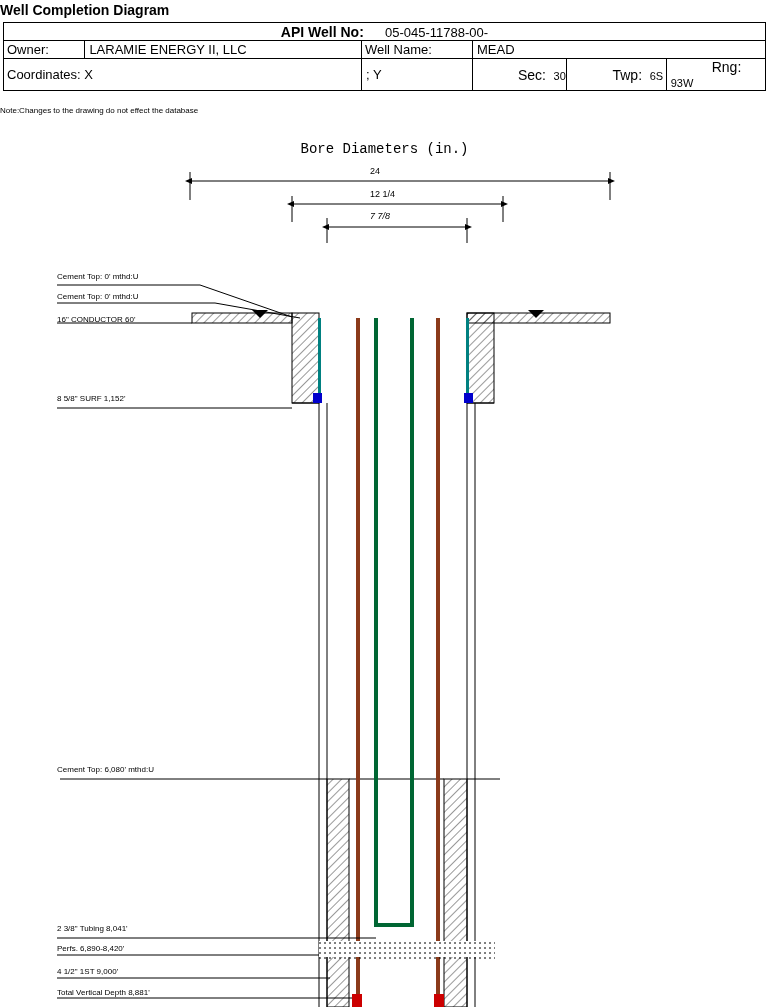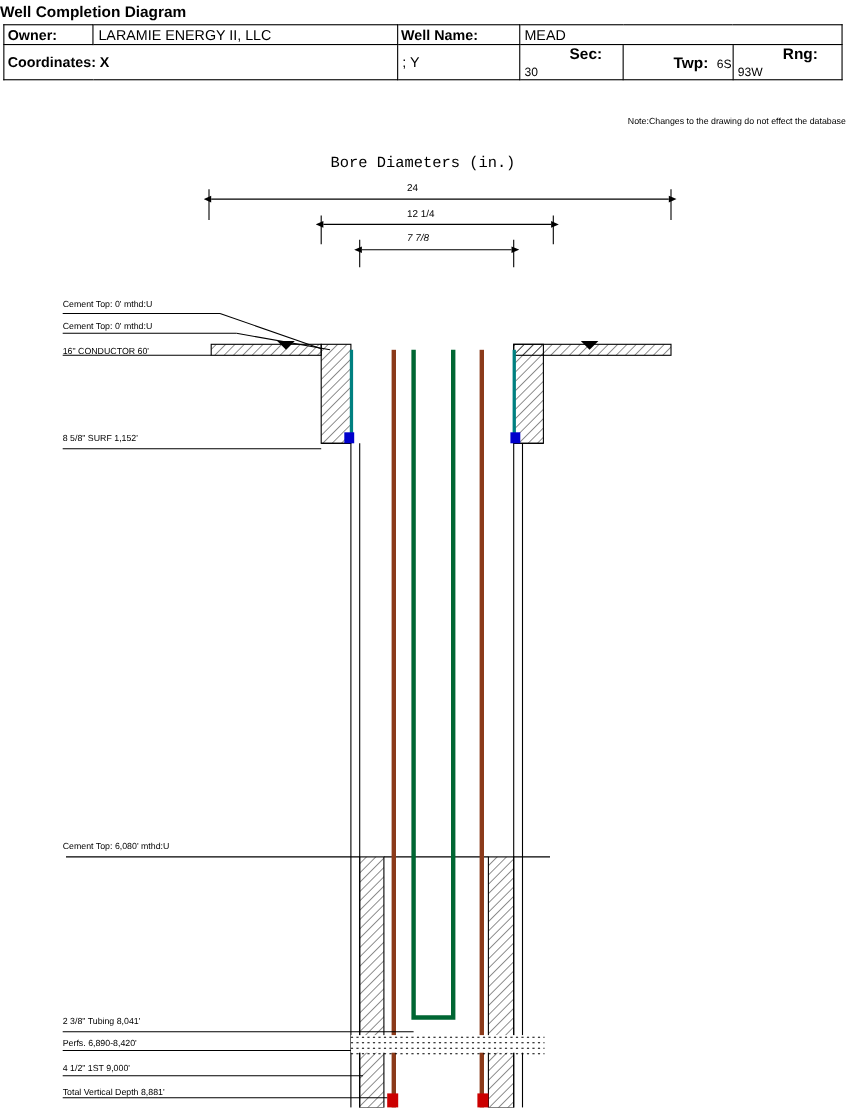--- a/index.html
+++ b/index.html
@@ -5,27 +5,27 @@
   html,body{margin:0;padding:0;background:#ffffff;}
   body{width:769px;height:1007px;position:relative;font-family:"Liberation Sans",sans-serif;color:#000;}
 
   
   .page-title{
     position:absolute;left:0;top:2px;width:769px;text-align:left;
     font-size:14px;font-weight:bold;
   }
   .hdr-table{position:absolute;left:3px;top:22px;width:763px;border-collapse:collapse;}
   .hdr-table td{border:1px solid #000;padding:0;height:17px;font-size:13px;vertical-align:middle;}
-  .lbl{font-weight:bold;font-size:14px;padding-left:3px !important;white-space:nowrap;margin-left:42px;}
+  .lbl{font-weight:normal;font-size:14px;padding-left:3px !important;white-space:nowrap;margin-left:42px;}
   .val{font-size:11px;padding-left:4px !important;white-space:nowrap;}
   .api-row td{text-align:center;}
   .api-lbl{font-weight:bold;font-size:14px;}
   .api-val{font-size:13px;}
   .note{
-    position:absolute;left:0;top:106px;width:769px;text-align:right;
+    position:absolute;left:0;top:106px;width:769px;text-align:left;
     font-size:8px;
   }
 
   
   .bore-title{
     position:absolute;left:0;top:141px;width:769px;text-align:center;
     font-size:14px;
     font-family:Liberation Mono, monospace;
   }
   .dimnum{position:absolute;font-size:9px;}
@@ -33,20 +33,27 @@
   svg{display:block;}
   .diagram{position:absolute;left:0;top:0;width:769px;height:1007px;}
 </style>
 </head>
 <body>
 
 <div class="page-title">Well Completion Diagram</div>
 
 <table class="hdr-table">
   <tbody>
+      <tr class="api-row">
+    <td colspan="6">
+      <span class="api-lbl">API Well No:</span>
+      <span style="display:inline-block;width:14px"></span>
+      <span class="api-val">05-045-11788-00-</span>
+    </td>
+  </tr>
   <tr>
     <td class="lbl" style="width:80px">Owner:</td>
     <td class="val" style="width:280px">LARAMIE ENERGY II, LLC</td>
     <td class="lbl" style="width:110px">Well Name:</td>
     <td class="val" colspan="3">MEAD</td>
   </tr>
   <tr>
     <td class="lbl" colspan="2">
       <span>Coordinates: X</span>
     </td>

